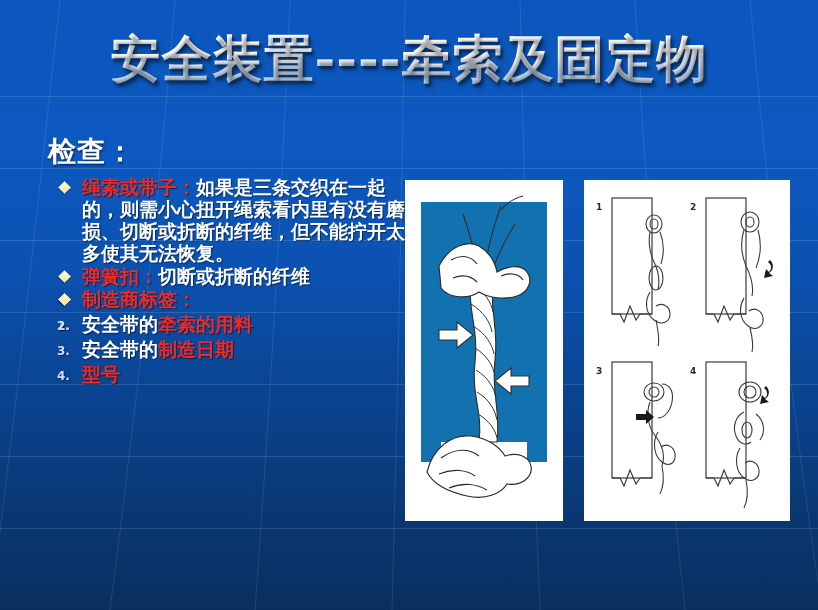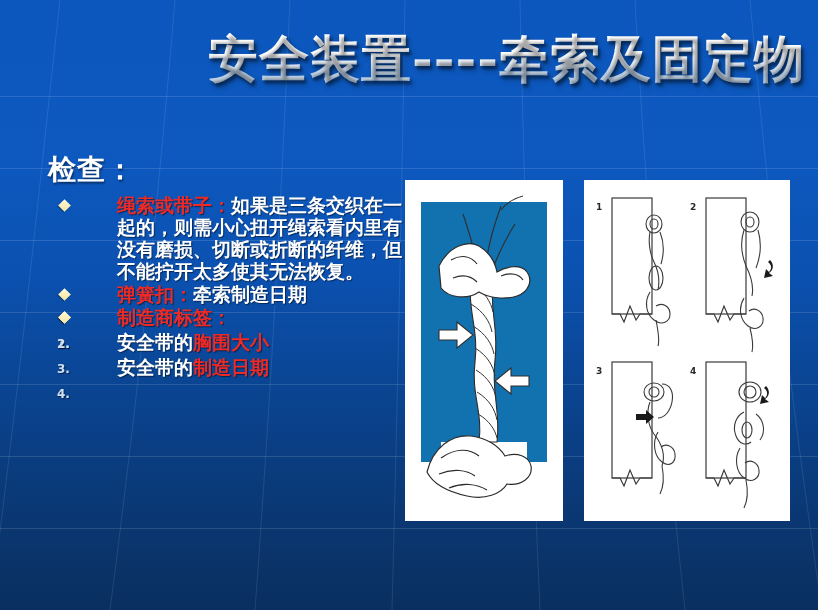--- a/index.html
+++ b/index.html
@@ -44,43 +44,43 @@
   }
   
   .meridians {
     position:absolute; inset:0;
     pointer-events:none;
     opacity:.55;
   }
 
   
   #title-block {
-    position:absolute; left:0; right:13px; top:33px;
-    text-align:right;
+    position:absolute; left:0; right:0; top:33px;
+    text-align:center;
   }
   #title-text {
     display:inline-block;
     font-family:"DejaVu Serif", serif;
     font-size:50px;
     font-weight:700;
     letter-spacing:1px;
     line-height:1.05;
     color:#ffffff;
     background:linear-gradient(180deg,#ffffff 0%,#ffffff 38%,#e8eef6 56%,#b9cde2 78%,#cddbea 100%);
     -webkit-background-clip:text;
     background-clip:text;
     -webkit-text-fill-color:transparent;
     text-shadow:2px 3px 3px rgba(0,0,0,0.35);
     filter:drop-shadow(2px 3px 2px rgba(0,0,0,0.35));
   }
 
   
   #text-col {
     position:absolute;
-    left:42px; top:151px;
+    left:42px; top:133px;
     width:365px;
   }
   #heading-check {
     font-family:"DejaVu Serif", serif;
     font-size:28px;
     font-weight:700;
     color:#ffffff;
     letter-spacing:1px;
     text-shadow:1px 2px 2px rgba(0,0,0,0.45);
     margin-bottom:5px;
@@ -101,21 +101,20 @@
     box-shadow:0 1px 1px rgba(0,0,0,0.4);
   }
   .bullet-text {
     font-family:"DejaVu Sans", sans-serif;
     font-size:19px;
     font-weight:700;
     line-height:1.16;
     color:#ffffff;
     letter-spacing:0px;
     text-shadow:1px 1px 1px rgba(0,0,0,0.5);
-    margin-left:35px;
   }
   .red { color:#ef2a24; }
   .white { color:#ffffff; }
 
   .num-row {
     position:relative;
     padding-left:40px;
     margin-top:3px;
   }
   .num-mark {
@@ -181,21 +180,21 @@
     <div class="bullet-row">
       <span class="bullet-mark"></span>
       <div class="bullet-text">
         <span class="red">绳索或带子：</span><span class="white">如果是三条交织在一起的，则需小心扭开绳索看内里有没有磨损、切断或折断的纤维，但不能拧开太多使其无法恢复。</span>
       </div>
     </div>
 
     <div class="bullet-row">
       <span class="bullet-mark"></span>
       <div class="bullet-text">
-        <span class="red">弹簧扣：</span><span class="white">牵索制造日期</span>
+        <span class="red">弹簧扣：</span><span class="white">切断或折断的纤维</span>
       </div>
     </div>
 
     <div class="bullet-row">
       <span class="bullet-mark"></span>
     </div>
 
     <div class="bullet-row">
       <span class="bullet-mark"></span>
       <div class="bullet-text">
@@ -203,33 +202,36 @@
       </div>
     </div>
 
     <div class="num-row">
       <span class="num-mark">1.</span>
     </div>
 
     <div class="num-row">
       <span class="num-mark">2.</span>
       <div class="bullet-text">
-        <span class="white">安全带的</span><span class="red">胸围大小</span>
+        <span class="white">安全带的</span><span class="red">牵索的用料</span>
       </div>
     </div>
 
     <div class="num-row">
       <span class="num-mark">3.</span>
       <div class="bullet-text">
         <span class="white">安全带的</span><span class="red">制造日期</span>
       </div>
     </div>
 
     <div class="num-row">
       <span class="num-mark">4.</span>
+      <div class="bullet-text">
+        <span class="red">型号</span>
+      </div>
     </div>
 
   </div>
 
   <div id="img-rope">
     <svg class="figsvg" viewBox="0 0 158 341">
       <rect x="0" y="0" width="158" height="341" fill="#ffffff"></rect>
 
       <path d="M 16 22 L 142 22 L 142 282 L 122 282 L 122 262 L 36 262 L 36 282 L 16 282 Z" fill="#1272b0"></path>
 

